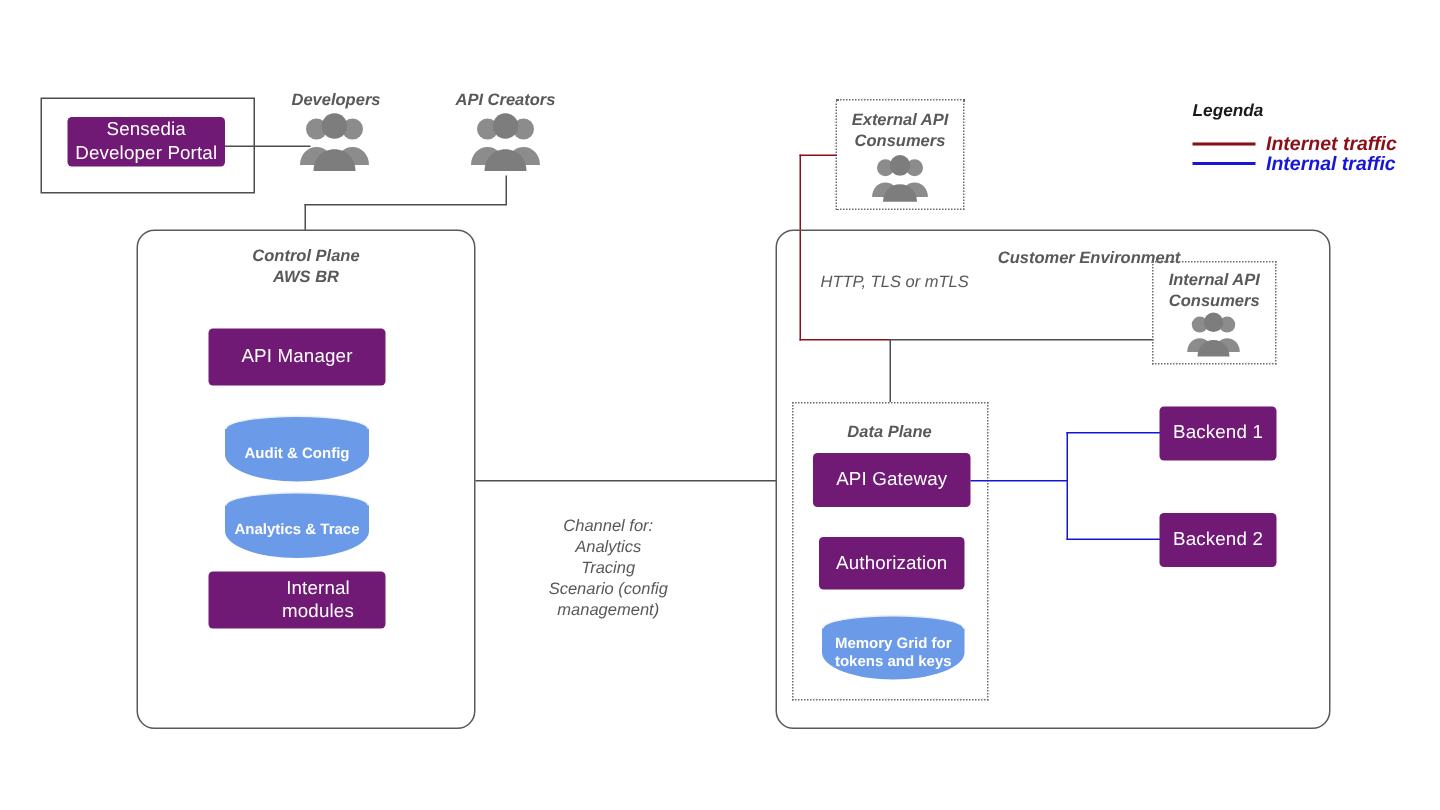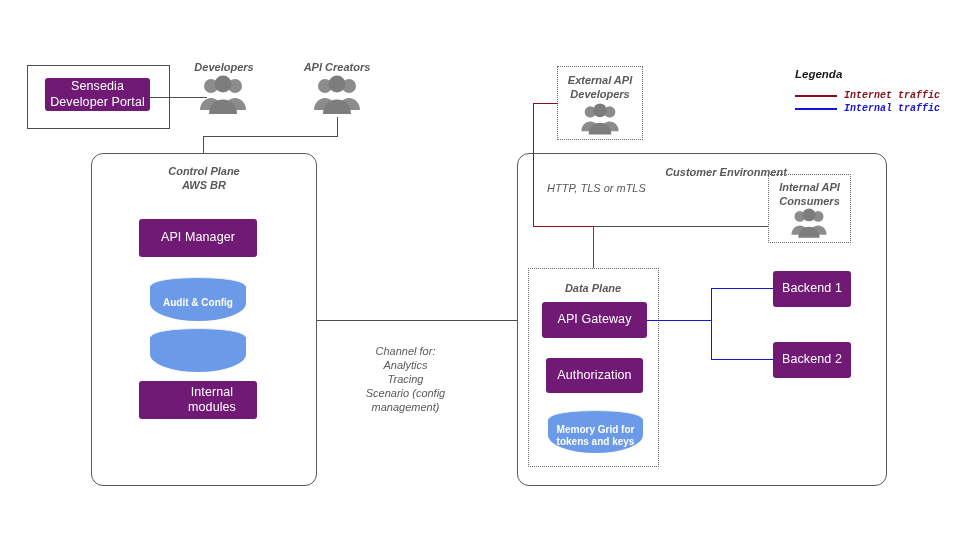--- a/index.html
+++ b/index.html
@@ -134,23 +134,22 @@
   .legend-swatch {
     width: 42px;
     height: 0;
     margin-right: 7px;
   }
   .legend-swatch.internet { border-top: 2px solid #8b0f18; }
   .legend-swatch.internal { border-top: 2px solid #1616d8; }
   .legend-text {
     font-style: italic;
     font-weight: bold;
-    font-size: 10px;
+    font-size: 13px;
     white-space: nowrap;
-    font-family: Liberation Mono, monospace;
   }
   .legend-text.internet { color: #8b0f18; }
   .legend-text.internal { color: #1616d8; }
 
   
   .people { position: absolute; }
   .people svg { display: block; }
 </style>
 </head>
 <body>
@@ -211,36 +210,37 @@
 
   <div class="cyl" style="left:150px; top:277px; width:96px; height:44px;">
     <div class="top"></div>
     <div class="body"></div>
     <div class="cyl-label">Audit &amp; Config</div>
   </div>
 
   <div class="cyl" style="left:150px; top:328px; width:96px; height:44px;">
     <div class="top"></div>
     <div class="body"></div>
+    <div class="cyl-label">Analytics &amp; Trace</div>
   </div>
 
   <div class="abs chip chip-purple" style="left:139px; top:381px; width:118px; height:38px;padding-left:28px;">
     <span>Internal modules</span>
   </div>
 
   <div class="line h" style="left:317px; top:320px; width:201px;"></div>
   <div class="lbl plain" style="left:358px; top:344px; width:95px;">Channel  for:
 Analytics
 Tracing
 Scenario (config
 management)</div>
 
   <div class="abs dotted-box" style="left:557px; top:66px; width:86px; height:74px;"></div>
   <div class="lbl" style="left:561px; top:73px; width:78px;">External API
-Developers</div>
+Consumers</div>
   <div class="people" style="left:576px; top:103px;">
     <svg width="48" height="34" viewBox="0 0 48 42">
       <g fill="#8c8c8c">
         <circle cx="12" cy="11" r="7"></circle>
         <path d="M1 35c0-7 5-12 11-12s11 5 11 12z"></path>
         <circle cx="36" cy="11" r="7"></circle>
         <path d="M25 35c0-7 5-12 11-12s11 5 11 12z"></path>
       </g>
       <g fill="#7d7d7d">
         <circle cx="24" cy="9" r="8.5"></circle>

